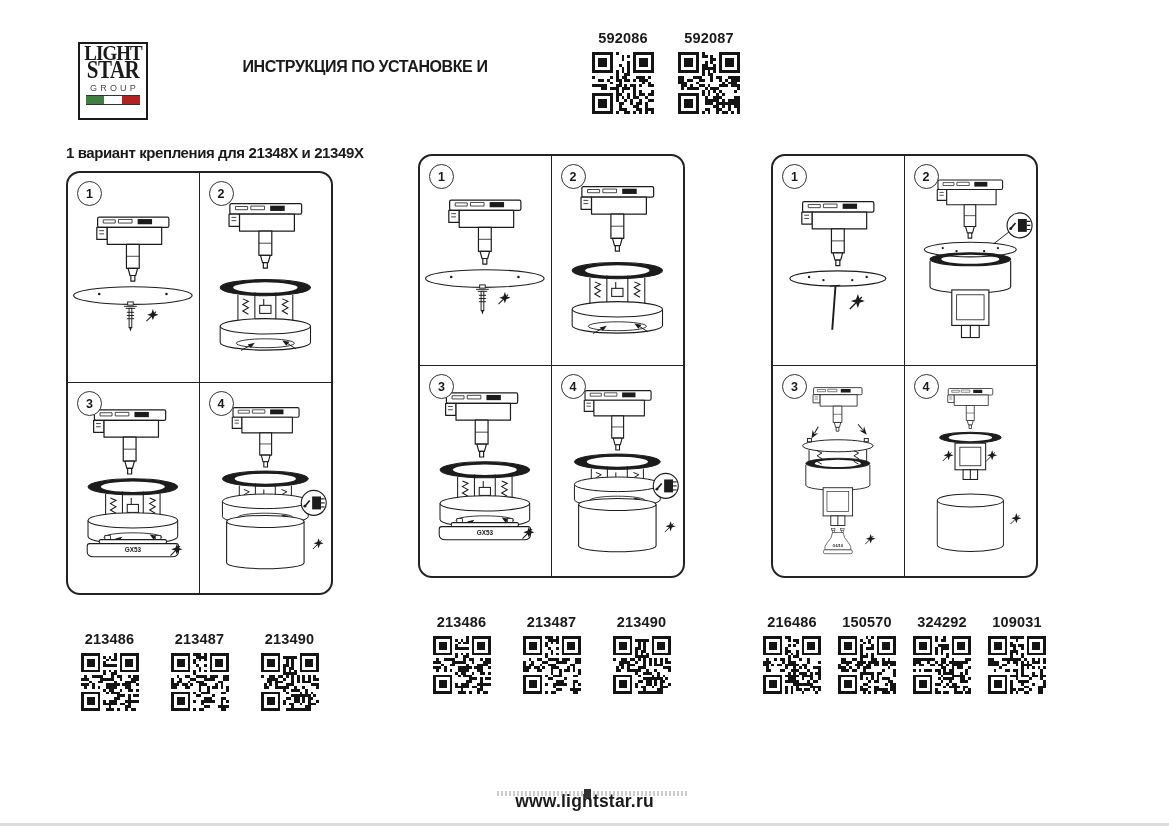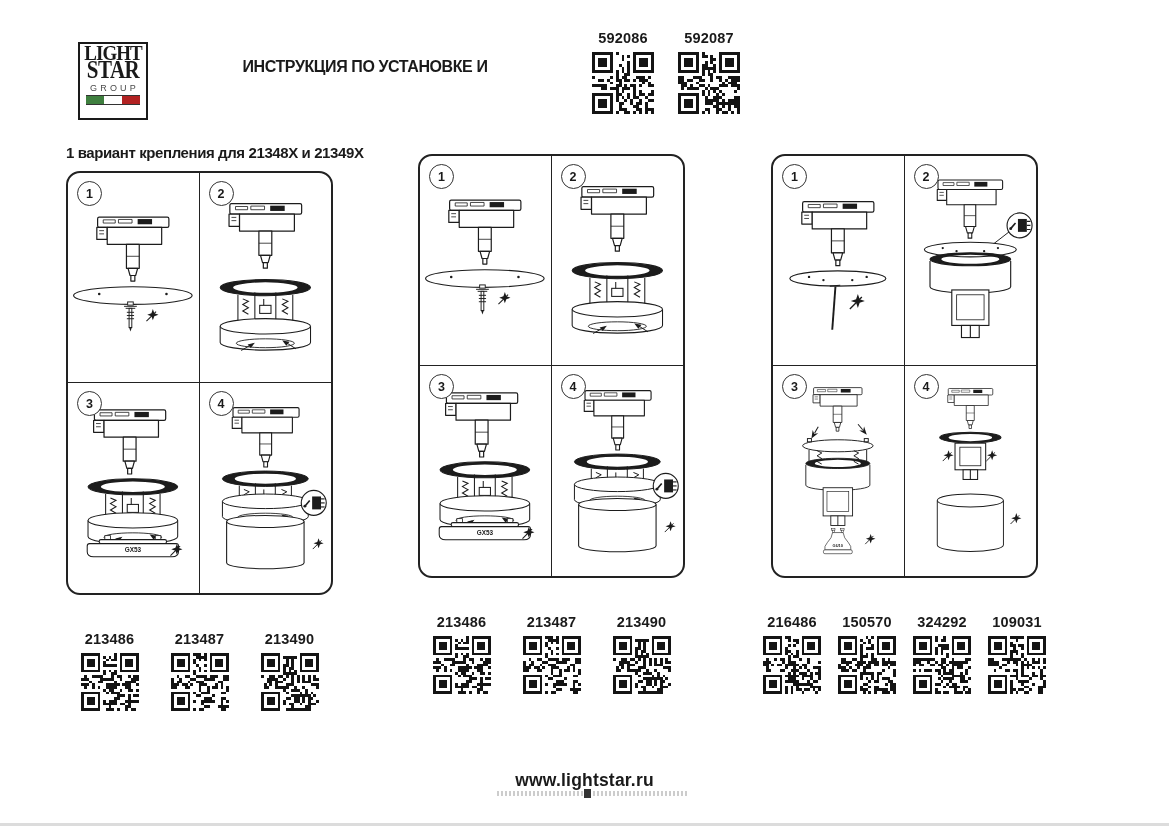--- a/index.html
+++ b/index.html
@@ -32,21 +32,21 @@
          display:grid;grid-template-columns:1fr 1fr;grid-template-rows:1fr 1fr;overflow:hidden;background:#fff;}
   .cell{position:relative;box-sizing:border-box;}
   .cell.br{border-right:1.5px solid #222;} .cell.bb{border-bottom:1.5px solid #222;}
   .badge{position:absolute;top:8px;left:9px;width:23px;height:23px;border:1.6px solid #333;border-radius:50%;
          display:flex;align-items:center;justify-content:center;font-size:12.5px;font-weight:bold;z-index:2;background:#fff;}
   .cell svg.art{position:absolute;inset:0;width:100%;height:100%;}
   .lamp-text{font-family:"Liberation Sans","DejaVu Sans",sans-serif;font-weight:bold;fill:#1a1a1a;}
   .qr-row{margin-top:36px;display:flex;justify-content:center;}
   .qr-row.g3{gap:32px;} .qr-row.g4{gap:17px;}
   
-  .footer-url{position:absolute;left:0;right:0;top:770px;text-align:center;font-size:17.5px;font-weight:bold;letter-spacing:0.2px;}
+  .footer-url{position:absolute;left:0;right:0;top:791px;text-align:center;font-size:17.5px;font-weight:bold;letter-spacing:0.2px;}
   .fine-print{position:absolute;left:497px;top:791px;width:190px;height:5px;opacity:.5;
               background:repeating-linear-gradient(90deg,#9a9a9a 0 2px,transparent 2px 4px);}
   .fine-dot{position:absolute;left:584px;top:789px;width:7px;height:9px;background:#333;}
   .bottom-edge{position:absolute;left:0;right:0;bottom:0;height:3px;background:#dcdcdc;}
 </style>
 </head>
 <body>
 
 <svg width="0" height="0" style="position:absolute" aria-hidden="true">
 <defs>

